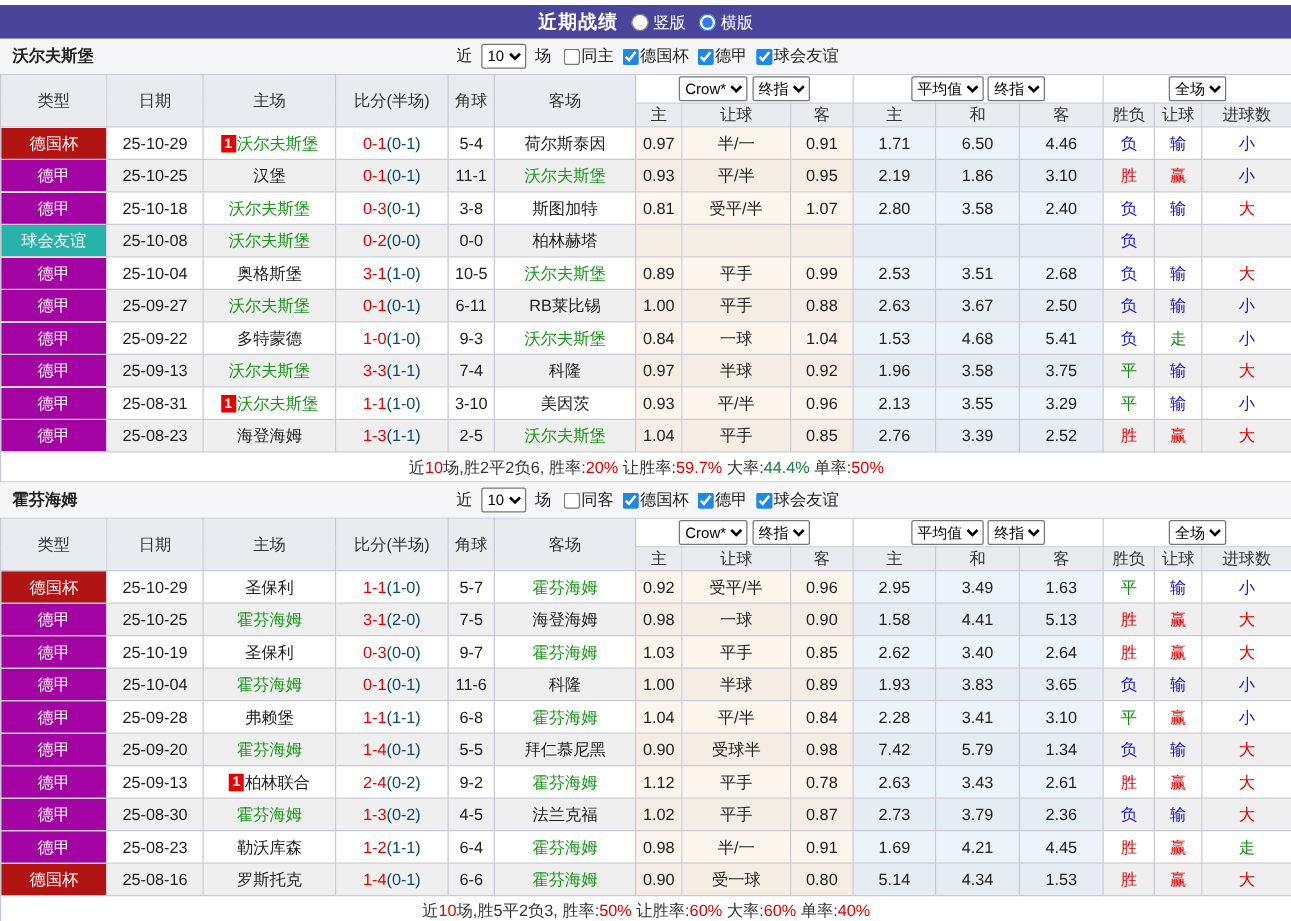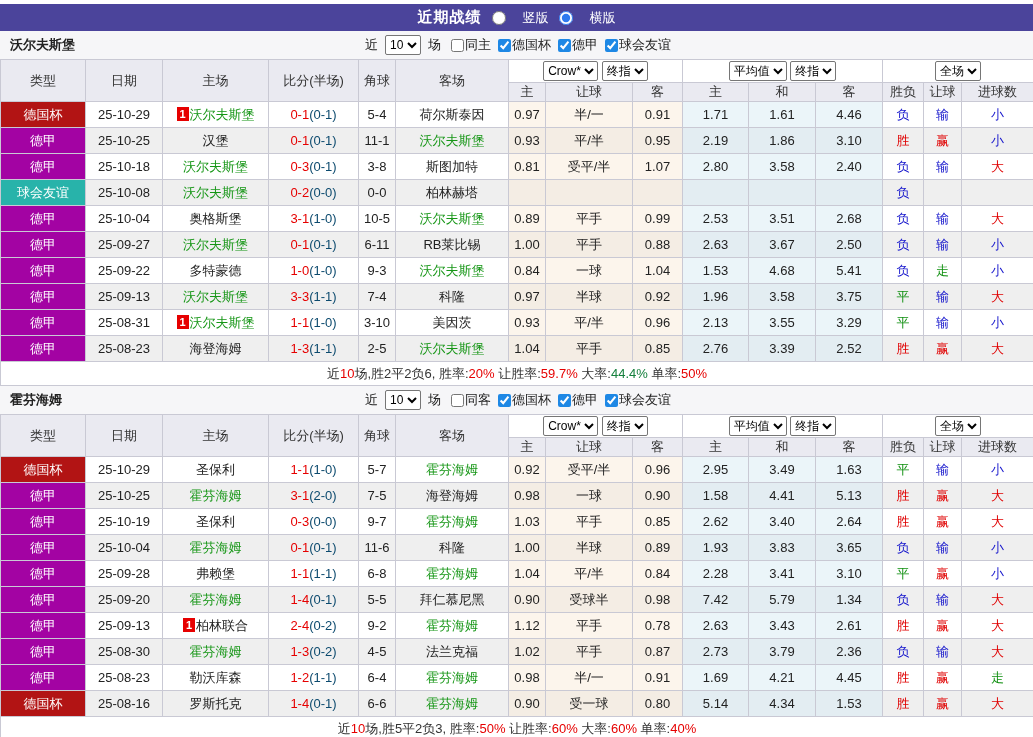--- a/index.html
+++ b/index.html
@@ -8,21 +8,21 @@
     width:1033px;height:737px;overflow:hidden;background:#fff;
     font-family:"Liberation Sans","DejaVu Sans",sans-serif;
     font-size:13px;color:#222;
   }
   
   .topbar{
     margin-top:4px;height:27px;background:#4b449b;color:#fff;
     display:flex;align-items:center;justify-content:center;gap:10px;
   }
   .topbar-title{font-weight:bold;font-size:15px;letter-spacing:1px;}
-  .radio-label{display:inline-flex;align-items:center;gap:17px;cursor:pointer;font-size:13px;}
+  .radio-label{display:inline-flex;align-items:center;gap:4px;cursor:pointer;font-size:13px;}
   input[type=radio]{width:14px;height:14px;margin:0;accent-color:#2e7af0;}
   
   .filterbar{height:28px;display:flex;align-items:center;background:#f6f6f8;position:relative;}
   .team-name{position:absolute;left:10px;font-weight:bold;color:#222;}
   .filters{margin:0 auto;display:flex;align-items:center;font-size:13px;color:#222;}
   .filters .gap{margin:0 3px;}
   .filters select{margin:0 4px;}
   select{
     font-size:12px;height:20px;border:1px solid #767676;border-radius:2px;
     background:#fff;color:#000;font-family:"Liberation Sans","DejaVu Sans",sans-serif;
@@ -146,21 +146,21 @@
         <td class="type-cell" style="background: rgb(178, 20, 20);">德国杯</td>
         <td>25-10-29</td>
         <td><span class="badge">1</span><span class="team" style="color: rgb(22, 150, 22);">沃尔夫斯堡</span></td>
         <td><span class="score-main" style="color: rgb(230, 0, 0);">0-1</span><span class="score-half">(0-1)</span></td>
         <td>5-4</td>
         <td><span class="team">荷尔斯泰因</span></td>
         <td class="crow">0.97</td>
         <td class="crow">半/一</td>
         <td class="crow">0.91</td>
         <td class="avg">1.71</td>
-        <td class="avg">1.61</td>
+        <td class="avg">6.50</td>
         <td class="avg">4.46</td>
         <td style="color: rgb(21, 21, 204);">负</td>
         <td style="color: rgb(21, 21, 204);">输</td>
         <td style="color: rgb(21, 21, 204);">小</td>
       </tr>
       <tr class="even">
         <td class="type-cell" style="background: rgb(163, 3, 163);">德甲</td>
         <td>25-10-25</td>
         <td><span class="team">汉堡</span></td>
         <td><span class="score-main" style="color: rgb(230, 0, 0);">0-1</span><span class="score-half">(0-1)</span></td>

